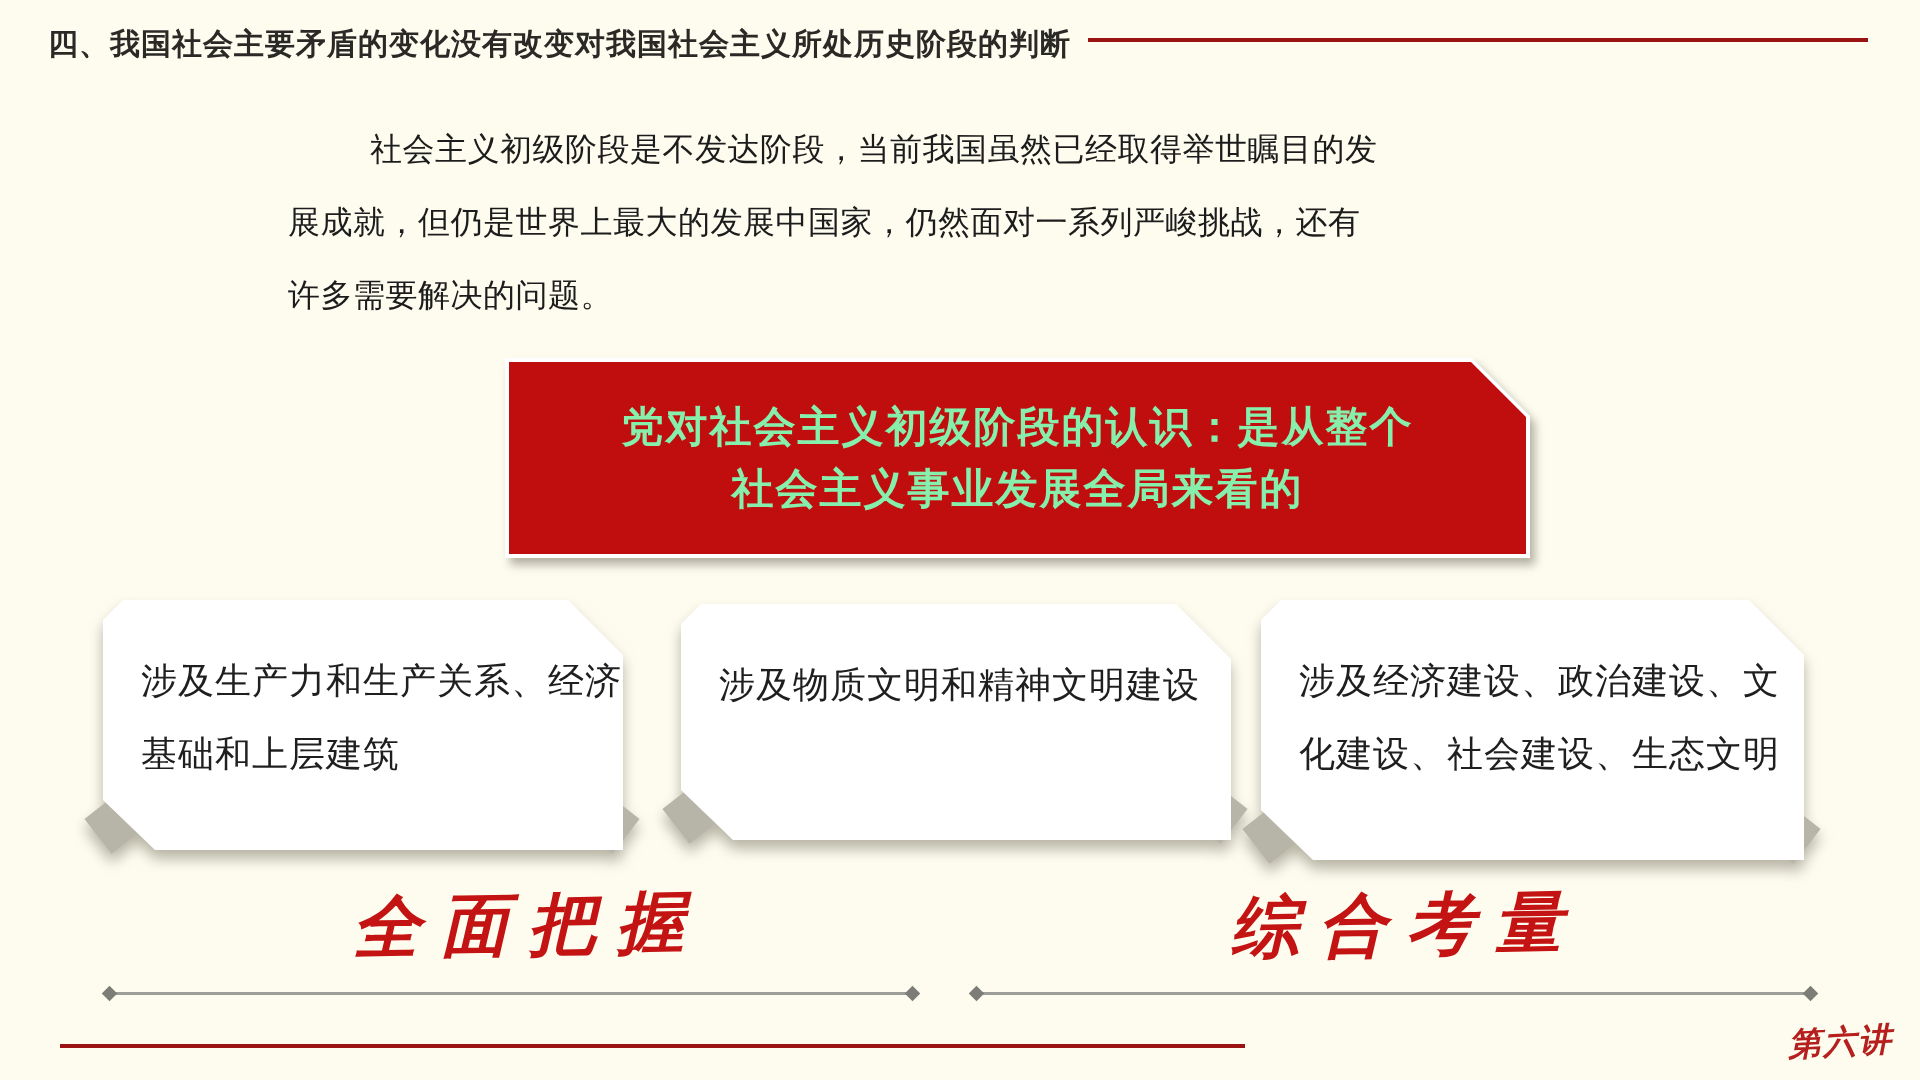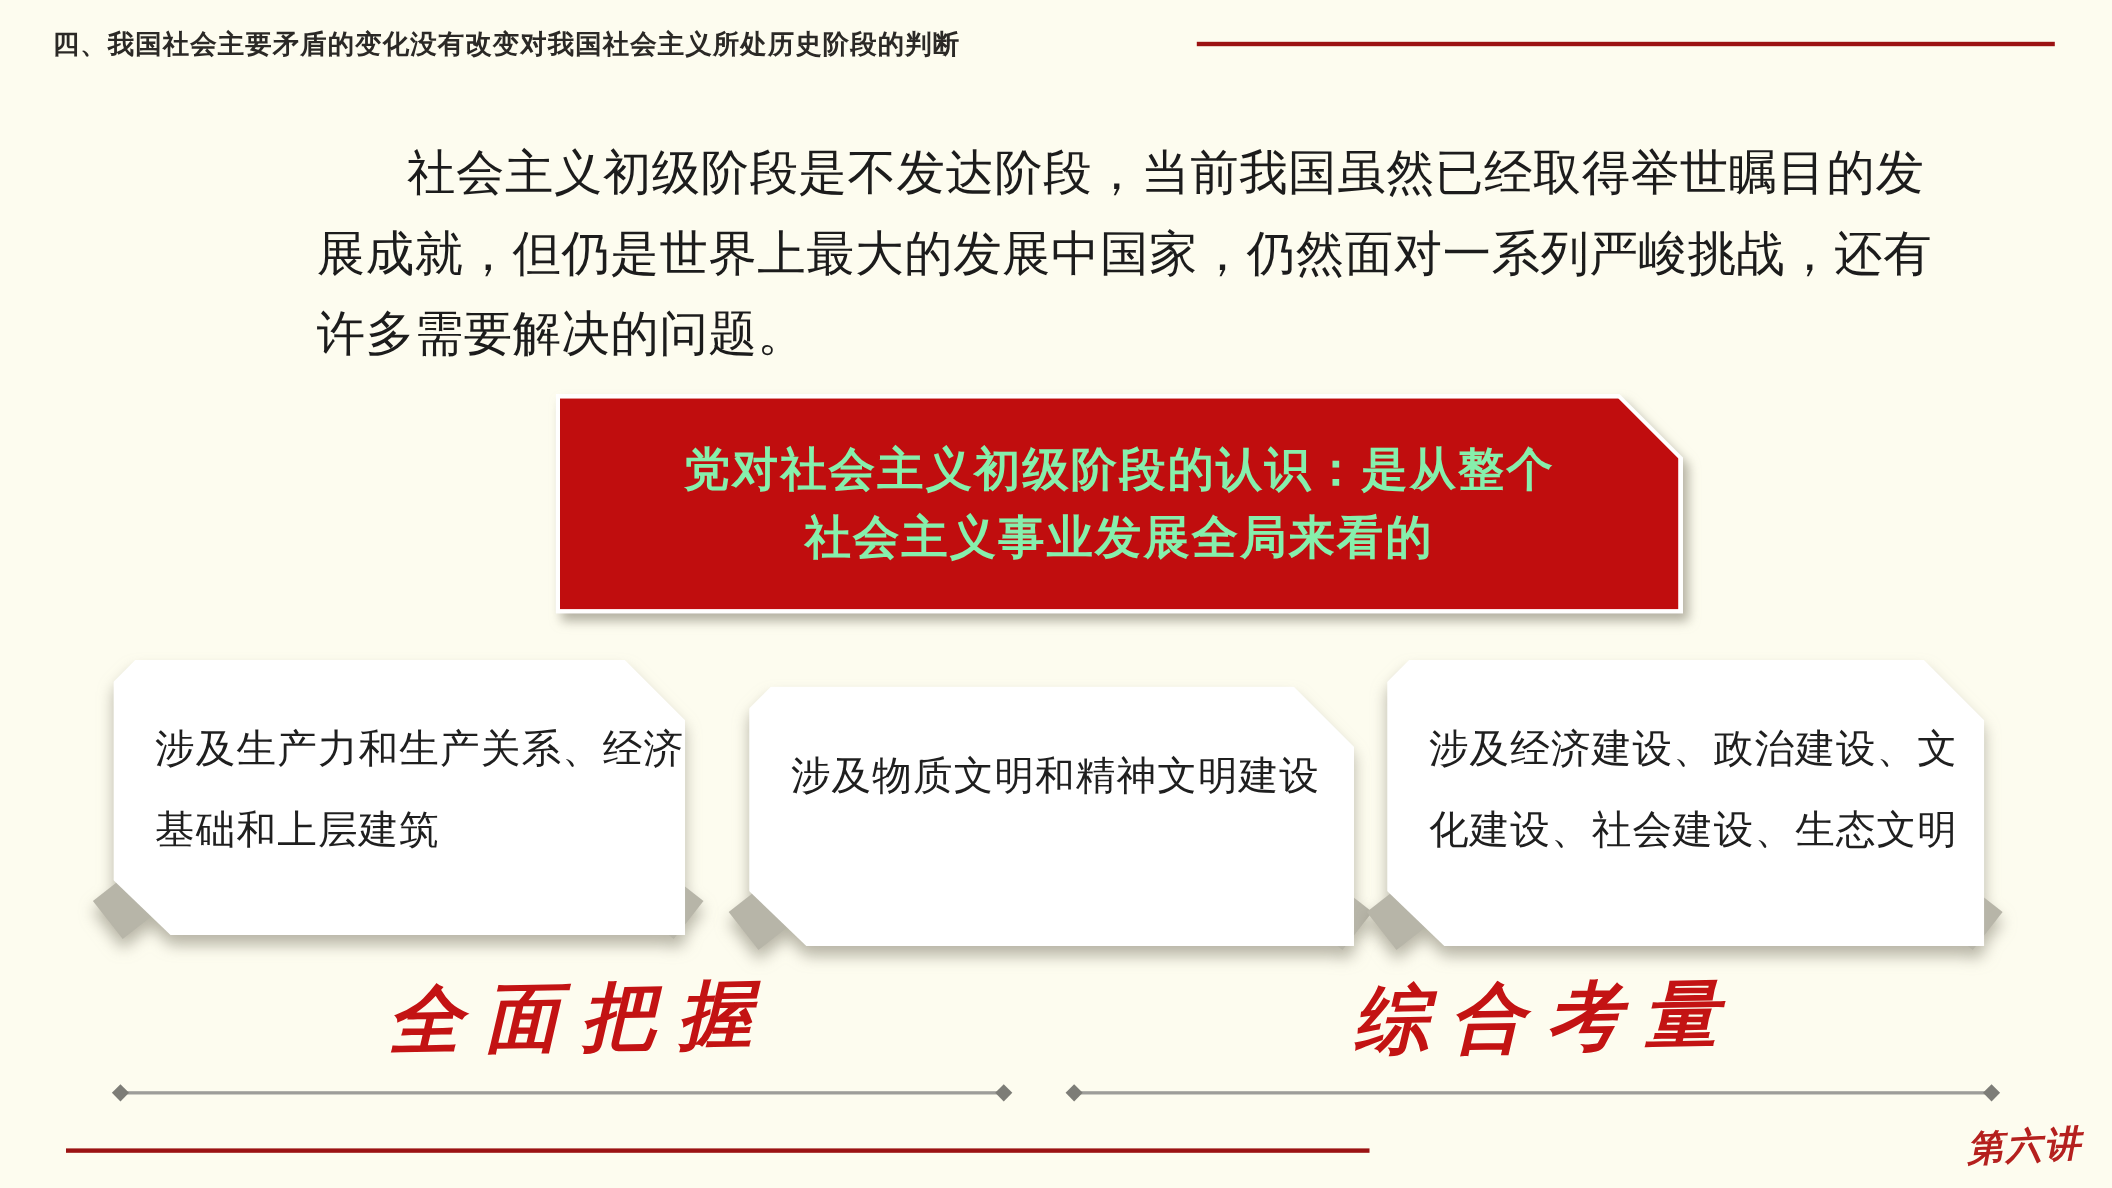--- a/index.html
+++ b/index.html
@@ -9,31 +9,31 @@
   }
   #slide{
     position:relative;
     width:1920px;height:1080px;
     background:#FDFCEF;
     overflow:hidden;
   }
   
   .header-title{
     position:absolute;left:48px;top:24px;
-    font-size:24px;font-weight:700;color:#2B2926;
+    font-size:30px;font-weight:700;color:#2B2926;
     letter-spacing:1px;white-space:nowrap;
   }
   .header-rule{
     position:absolute;left:1088px;top:38px;width:780px;height:4px;
     background:#9B1212;
   }
   
   .intro-line{
     position:absolute;
-    font-size:44px;font-weight:400;color:#1C1C1C;
+    font-size:32px;font-weight:400;color:#1C1C1C;
     letter-spacing:0.5px;white-space:nowrap;
   }
   .intro-line.l0{left:370px;top:128px;}
   .intro-line.l1{left:288px;top:201px;}
   .intro-line.l2{left:288px;top:274px;}
   
   .banner-wrap{
     position:absolute;left:505px;top:358px;width:1025px;height:200px;
     filter:drop-shadow(5px 7px 5px rgba(120,116,100,0.55));
   }
@@ -61,21 +61,21 @@
   }
   .card-wrap::before{left:-12px;bottom:12px;transform:rotate(-38deg);}
   .card-wrap::after{right:-10px;bottom:12px;transform:rotate(38deg);}
   .card{
     position:relative;z-index:1;width:100%;height:100%;
     background:#ffffff;
     clip-path:polygon(20px 0,calc(100% - 55px) 0,100% 55px,100% 100%,52px 100%,0 calc(100% - 50px),0 20px);
     box-sizing:border-box;
   }
   .card-wrap.c0{left:103px;top:600px;width:520px;height:250px;}
-  .card-wrap.c1{left:681px;top:604px;width:550px;height:236px;margin-top:20px;}
+  .card-wrap.c1{left:681px;top:604px;width:550px;height:236px;}
   .card-wrap.c2{left:1261px;top:600px;width:543px;height:260px;}
   .card .card-text{padding:44px 34px 0 38px;}
   .card-wrap.c2 .card-text{}
   .card-line{
     font-size:36px;font-weight:400;color:#1F1F1F;
     line-height:73px;letter-spacing:1px;white-space:nowrap;
   }
   
   .callout{
     position:absolute;top:880px;

